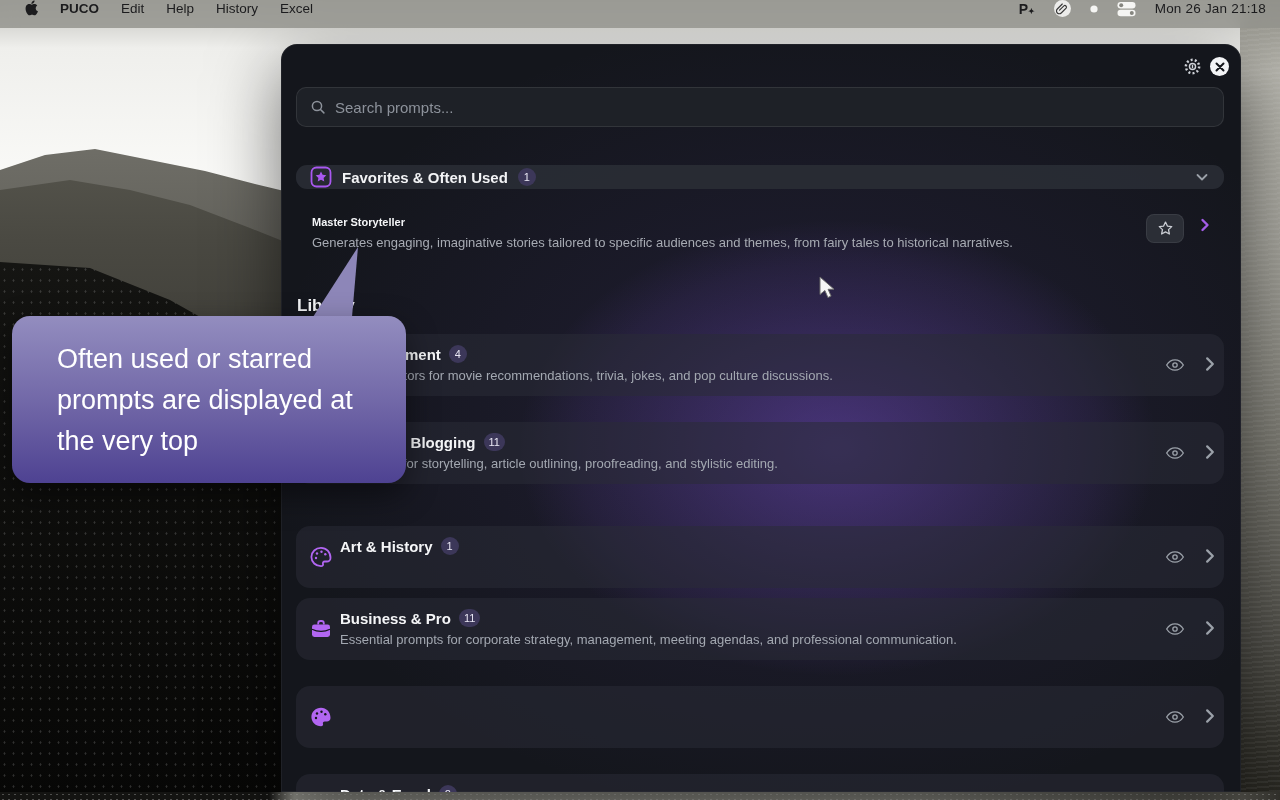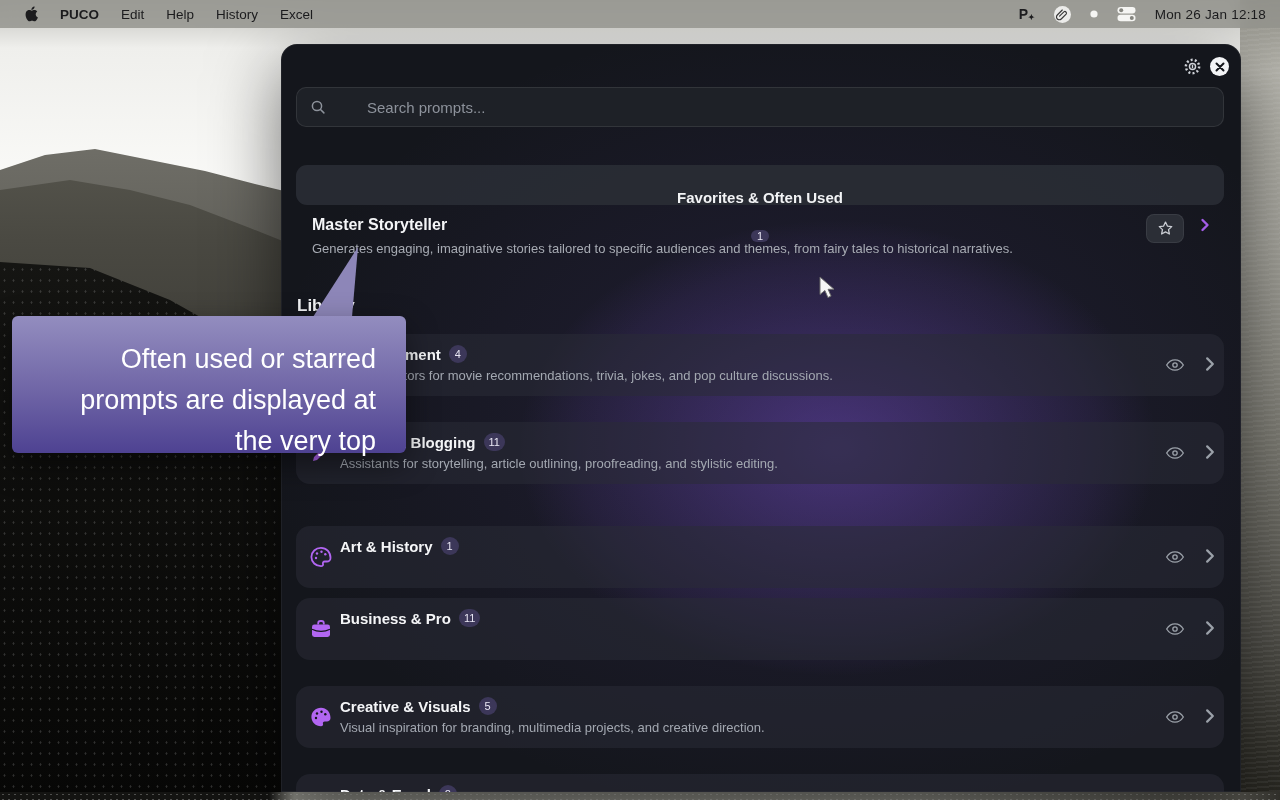--- a/index.html
+++ b/index.html
@@ -24,21 +24,21 @@
       repeating-linear-gradient(175deg, rgba(255,255,255,.06) 0 2px, transparent 2px 5px),
       linear-gradient(180deg,#8f8e86 0%,#b6b5ad 9%,#a2a199 30%,#7a7971 55%,#4e4d47 80%,#26251f 100%); }
   .dock-strip { position:absolute; left:0; right:0; top:792px; height:8px;
     background:
       radial-gradient(rgba(255,255,255,.25) .6px, transparent 1.1px) 0 0/6px 5px,
       linear-gradient(90deg,#141412 0 21%,#97978f 23%,#8c8c84 72%,#55544d 97%,#32312c 100%); }
 
   
   .menubar { position:absolute; top:0; left:0; right:0; height:28px; z-index:6;
     background:rgba(146,146,140,.82); backdrop-filter:blur(8px);
-    display:flex; align-items:center; justify-content:space-between;
+    display:flex; align-items:flex-start; justify-content:space-between;
     padding:0 14px; color:#1b1b1d; font-size:13.5px; }
   .mb-left, .mb-right { display:flex; align-items:center; }
   .mb-left > span { padding:0 11px; cursor:default; }
   .mb-apple { display:flex; align-items:center; padding:0 10px 0 6px; }
   .mb-app { font-weight:700; }
   .mb-right { gap:19px; }
   .mb-right > span { display:flex; align-items:center; }
   .mb-psparkle { font-weight:700; font-size:14px; position:relative; }
   .mb-psparkle .spark { font-size:8px; position:relative; top:3px; left:0px; }
   .mb-clock { font-size:13.5px; letter-spacing:.2px; }
@@ -53,56 +53,56 @@
     box-shadow:0 24px 70px rgba(0,0,0,.55), inset 0 0 0 1px rgba(255,255,255,.05); }
 
   .win-gear { position:absolute; left:902px; top:13px; width:19px; height:19px; cursor:pointer; }
   .win-close { position:absolute; left:929px; top:13px; width:19px; height:19px; border-radius:50%;
     background:#f3f4f6; display:flex; align-items:center; justify-content:center; cursor:pointer; }
 
   .searchbar { position:absolute; left:15px; top:43px; width:928px; height:40px;
     background:#1e2127; border:1px solid rgba(255,255,255,.09); border-radius:10px;
     display:flex; align-items:center; padding:0 13px; gap:9px; }
   .searchbar input { flex:1; background:transparent; border:none; outline:none;
-    color:#e8eaed; font-size:15px; font-family:"Liberation Sans",sans-serif;margin-left:32px; }
+    color:#e8eaed; font-size:15px; font-family:"Liberation Sans",sans-serif; }
   .searchbar input::placeholder { color:#8d929b; }
 
-  .fav-header { position:absolute; left:15px; top:121px; width:928px; height:40px;
+  .fav-header { position:absolute; left:15px; top:121px; width:928px; height:24px;
     background:rgba(42,45,53,.88); border-radius:11px; display:flex; align-items:center;
-    padding:0 14px; gap:24px; cursor:pointer;flex-direction:column; }
+    padding:0 14px; gap:10px; cursor:pointer; }
   .fav-title { color:#f2f3f5; font-size:15px; font-weight:700; }
   .badge { min-width:18px; height:18px; padding:0 5px; border-radius:9px; background:#3c3759;
     color:#e9e7f4; font-size:11px; display:inline-flex; align-items:center; justify-content:center; }
   .fav-header .spacer { flex:1; }
 
   .fav-item { position:absolute; left:15px; top:166px; width:928px; height:58px; cursor:pointer; }
-  .pi-title { color:#f4f5f7; font-size:16px; font-weight:700; padding:6px 0 0 16px; }
+  .pi-title { color:#f4f5f7; font-size:11px; font-weight:700; padding:6px 0 0 16px; }
   .pi-desc { color:#a7abb3; font-size:13px; padding:7px 0 0 16px; }
   .star-btn { position:absolute; left:850px; top:4px; width:38px; height:29px; border-radius:8px;
     background:#2b2e36; border:1px solid rgba(255,255,255,.07);
     display:flex; align-items:center; justify-content:center; cursor:pointer; }
   .fav-item .chev-purple { position:absolute; left:901px; top:7px; }
 
   .lib-title { position:absolute; left:16px; top:252px; color:#f2f3f5; font-size:17px; font-weight:700; }
 
   .cat-card { position:absolute; left:15px; width:928px; height:62px;
     background:rgba(41,44,54,.55); border-radius:14px; cursor:pointer; }
   .cat-icon { position:absolute; left:13px; top:19px; width:24px; height:24px; }
   .cat-text { position:absolute; left:44px; top:11px; right:120px; }
   .cat-title-line { display:flex; align-items:center; gap:8px; }
   .cat-title { color:#f4f5f7; font-size:15px; font-weight:700; }
   .cat-desc { color:#a3a8b1; font-size:13px; margin-top:5px; white-space:nowrap; overflow:hidden; }
   .cat-eye { position:absolute; left:869px; top:21px; cursor:pointer; }
   .cat-chev { position:absolute; left:905px; top:21px; cursor:pointer; }
 
   
   .tooltip-tail { position:absolute; left:300px; top:244px; z-index:4; }
-  .tooltip { position:absolute; left:12px; top:316px; width:394px; height:137px; z-index:4;
-    border-radius:6px; background:linear-gradient(180deg,#938dbf 0%,#6f65a6 55%,#4e4292 100%);
-    box-shadow:0 12px 32px rgba(0,0,0,.45); color:#ffffff;text-align:right; }
+  .tooltip { position:absolute; left:12px; top:316px; width:394px; height:167px; z-index:4;
+    border-radius:18px; background:linear-gradient(180deg,#938dbf 0%,#6f65a6 55%,#4e4292 100%);
+    box-shadow:0 12px 32px rgba(0,0,0,.45); color:#ffffff; }
   .tooltip-text { padding:23px 30px 0 45px; font-size:27px; line-height:41px; font-weight:400; }
 
   
   .cursor { position:absolute; left:818px; top:276px; z-index:8; }
 </style>
 </head>
 <body>
 
 <div class="desktop">
   <div class="layer sky"></div>
@@ -140,21 +140,21 @@
         </svg>
     </span>
     <span>
       <svg width="19" height="16" viewBox="0 0 19 16">
           <rect x="0.5" y="1" width="18" height="6.4" rx="3.2" fill="#f5f5f3"></rect>
           <circle cx="4.2" cy="4.2" r="2" fill="#85857f"></circle>
           <rect x="0.5" y="8.8" width="18" height="6.4" rx="3.2" fill="#f5f5f3"></rect>
           <circle cx="14.8" cy="12" r="2" fill="#85857f"></circle>
         </svg>
     </span>
-    <span class="mb-clock">Mon 26 Jan 12:18</span>
+    <span class="mb-clock">Mon 26 Jan 21:18</span>
   </div>
 </div>
 
 <div class="app-window">
 
   <div class="win-gear">
     <svg width="19" height="19" viewBox="0 0 20 20">
         <circle cx="10" cy="10" r="7" fill="none" stroke="#cfd2d8" stroke-width="2.6" stroke-dasharray="2.1 2.3"></circle>
         <circle cx="10" cy="10" r="3.2" fill="none" stroke="#cfd2d8" stroke-width="1.5"></circle>
         <path d="M10 8.2v3.6" stroke="#cfd2d8" stroke-width="1.4"></path>
@@ -283,47 +283,41 @@
           <path d="M9.2 7.5V6.3A2.3 2.3 0 0111.5 4h1A2.3 2.3 0 0114.8 6.3v1.2" fill="none" stroke="#b266f2" stroke-width="1.8"></path>
           <rect x="3" y="7.5" width="18" height="12.5" rx="2.4" fill="#b266f2"></rect>
           <path d="M3 12.2c2.9 1.5 6 2.2 9 2.2s6.1-.7 9-2.2" stroke="#14161c" stroke-width="1.1" fill="none"></path>
         </svg>
     </span>
     <div class="cat-text">
       <div class="cat-title-line">
         <span class="cat-title">Business &amp; Pro</span>
         <span class="badge">11</span>
       </div>
+      <div class="cat-desc">Essential prompts for corporate strategy, management, meeting agendas, and professional communication.</div>
     </div>
     <span class="cat-eye"><svg width="20" height="20" viewBox="0 0 24 24">
           <path d="M2 12s3.8-6.2 10-6.2S22 12 22 12s-3.8 6.2-10 6.2S2 12 2 12z" fill="none" stroke="#9ba1a9" stroke-width="1.6"></path>
           <circle cx="12" cy="12" r="2.6" fill="none" stroke="#9ba1a9" stroke-width="1.6"></circle>
         </svg></span>
     <span class="cat-chev"><svg width="18" height="18" viewBox="0 0 16 16">
           <path d="M5.5 3l5 5-5 5" fill="none" stroke="#9ba1a9" stroke-width="2" stroke-linecap="round" stroke-linejoin="round"></path>
         </svg></span>
   </div>
 
   <div class="cat-card" style="top:642px">
     <span class="cat-icon">
       <svg width="24" height="24" viewBox="0 0 24 24">
           <path d="M12 2.8C6.7 2.8 2.4 6.9 2.4 12s4.3 9.2 9.6 9.2c1.6 0 2.4-1.1 2-2.2-.5-1.3.3-2.5 1.8-2.5h2.1c1.9 0 3.6-1.5 3.6-3.5C21.5 7 17.3 2.8 12 2.8z" fill="#b266f2"></path>
           <circle cx="8" cy="8.5" r="1.2" fill="#14161c"></circle>
           <circle cx="12.5" cy="6.8" r="1.2" fill="#14161c"></circle>
           <circle cx="16.3" cy="9.3" r="1.2" fill="#14161c"></circle>
           <circle cx="7" cy="13" r="1.2" fill="#14161c"></circle>
         </svg>
     </span>
-    <div class="cat-text">
-      <div class="cat-title-line">
-        <span class="cat-title">Creative &amp; Visuals</span>
-        <span class="badge">5</span>
-      </div>
-      <div class="cat-desc">Visual inspiration for branding, multimedia projects, and creative direction.</div>
-    </div>
     <span class="cat-eye"><svg width="20" height="20" viewBox="0 0 24 24">
           <path d="M2 12s3.8-6.2 10-6.2S22 12 22 12s-3.8 6.2-10 6.2S2 12 2 12z" fill="none" stroke="#9ba1a9" stroke-width="1.6"></path>
           <circle cx="12" cy="12" r="2.6" fill="none" stroke="#9ba1a9" stroke-width="1.6"></circle>
         </svg></span>
     <span class="cat-chev"><svg width="18" height="18" viewBox="0 0 16 16">
           <path d="M5.5 3l5 5-5 5" fill="none" stroke="#9ba1a9" stroke-width="2" stroke-linecap="round" stroke-linejoin="round"></path>
         </svg></span>
   </div>
 
   <div class="cat-card" style="top:730px">

